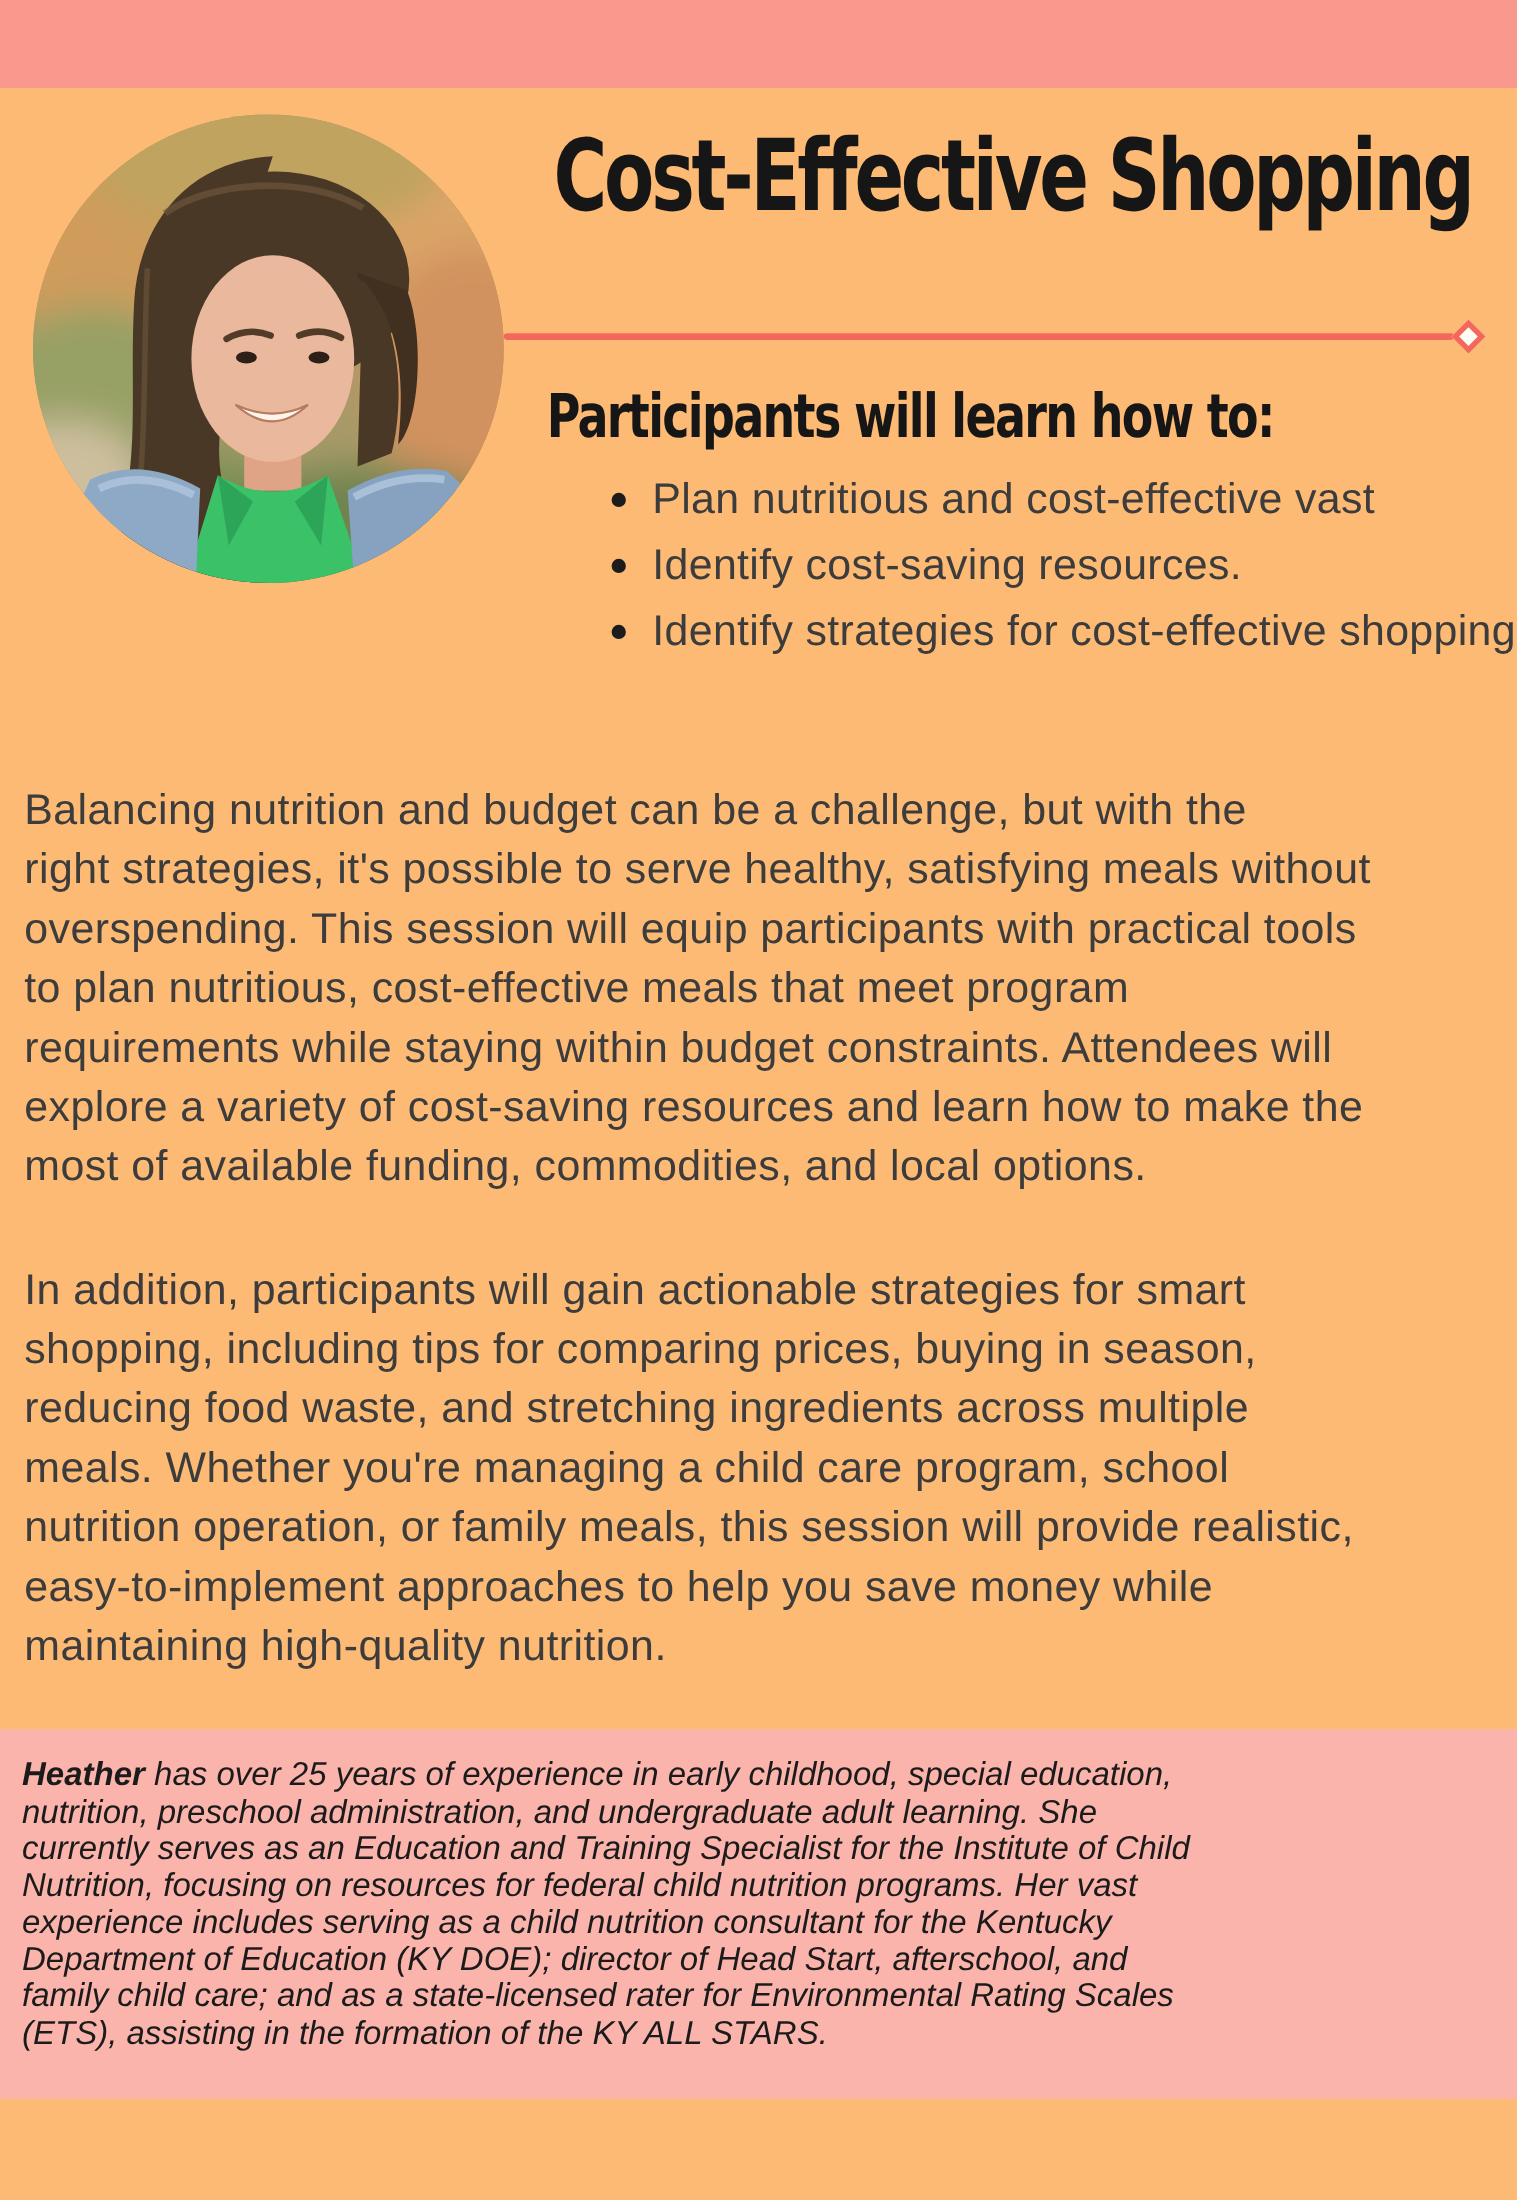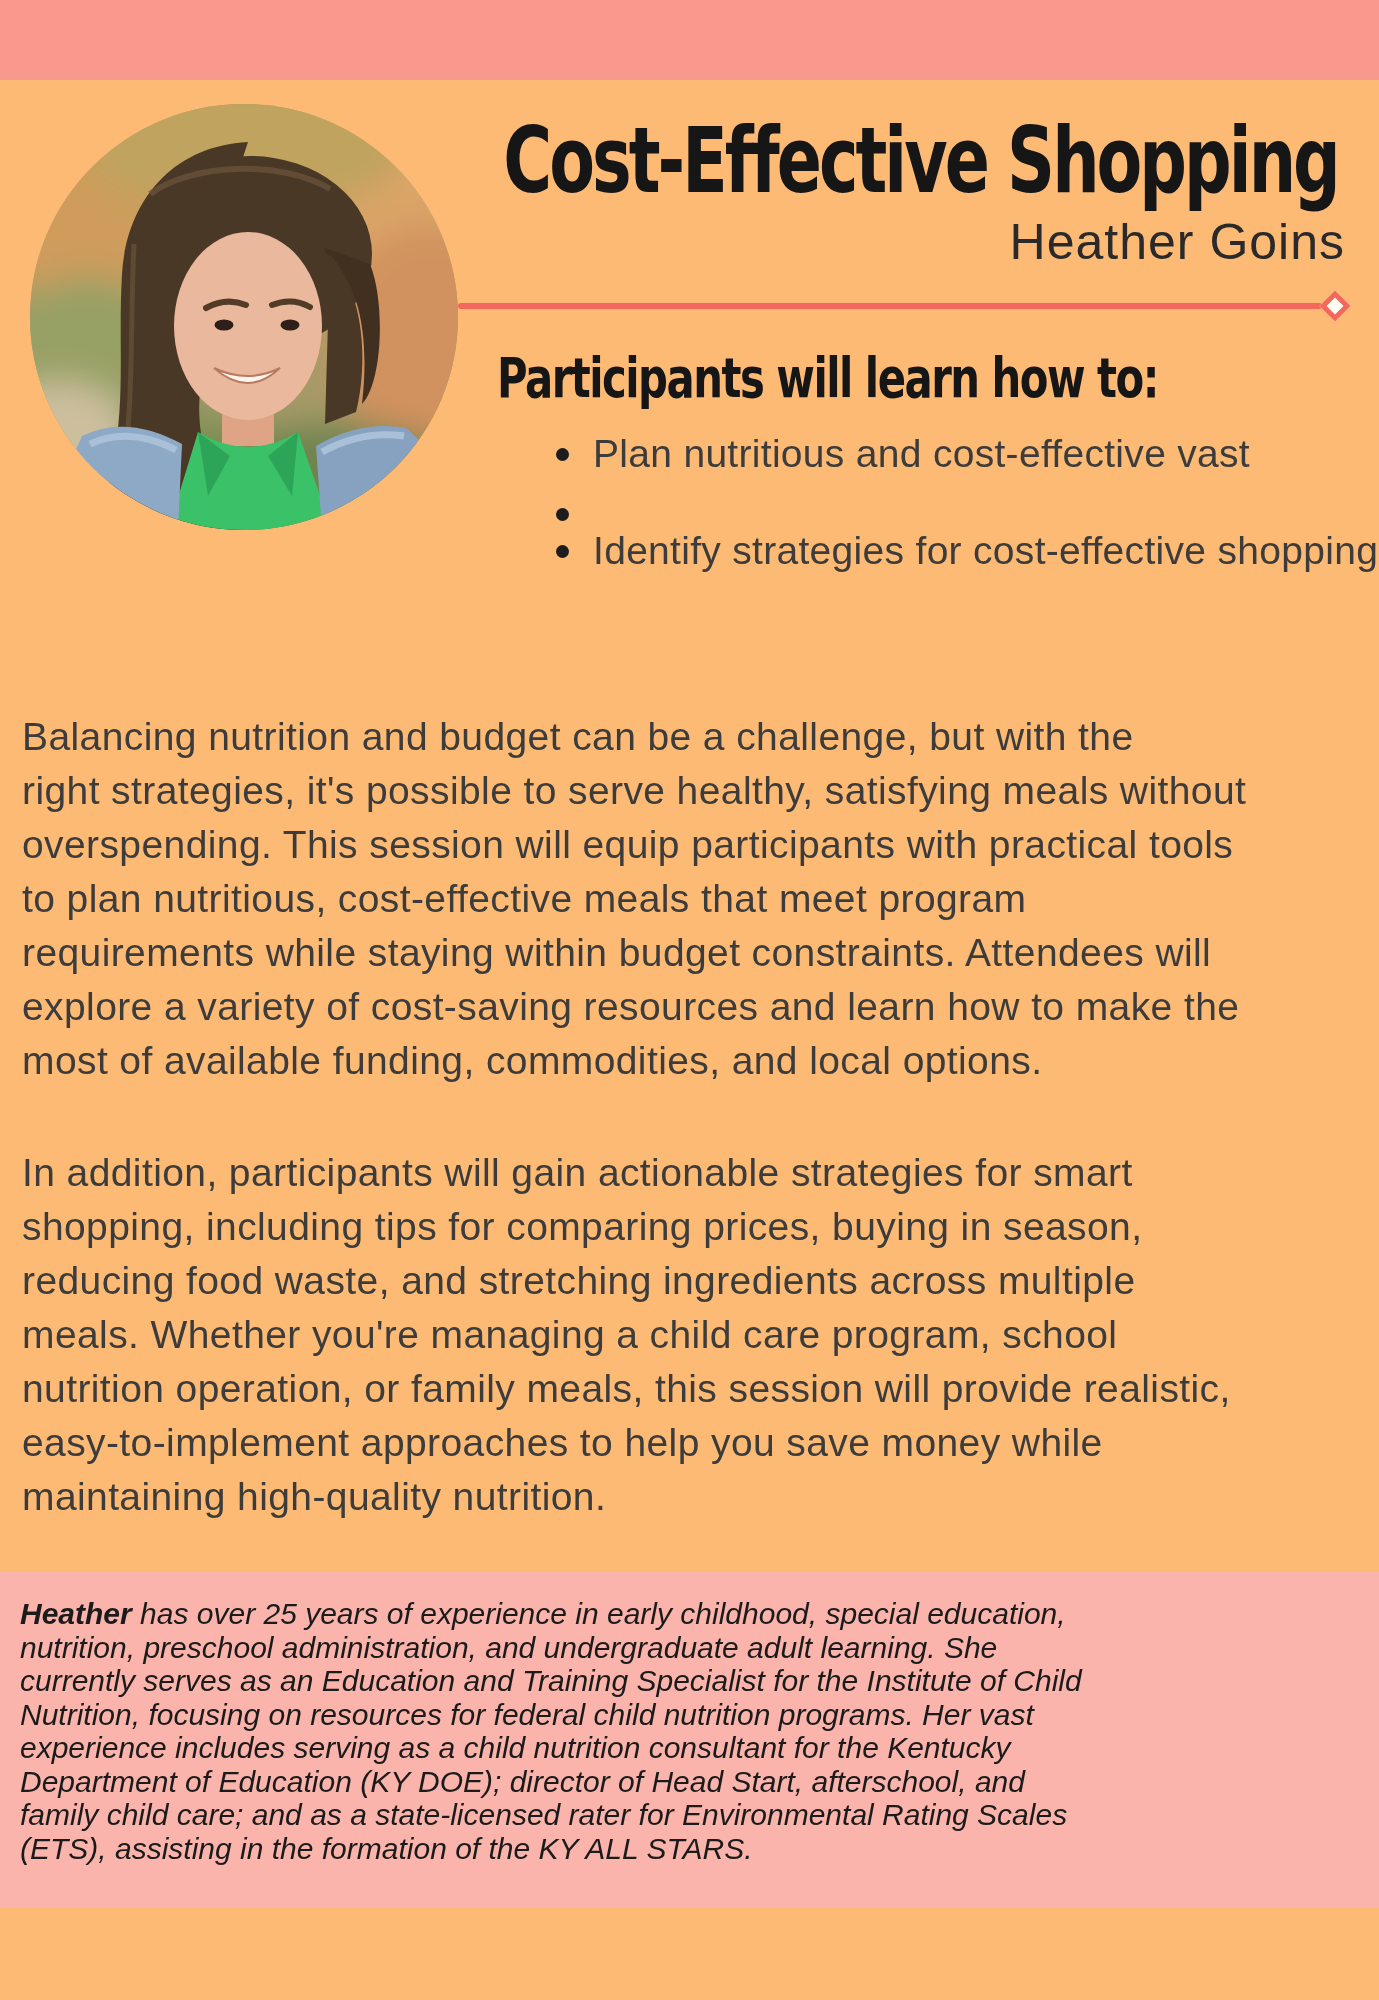--- a/index.html
+++ b/index.html
@@ -114,35 +114,35 @@
 
         <path d="M10 426 L 52 332 q 45 -22 100 8 L 148 426 Z" fill="#8ea9c6"></path>
         <path d="M292 426 L 286 342 q 45 -26 90 -18 L 428 372 L 428 426 Z" fill="#87a2c0"></path>
         <path d="M60 340 q 40 -18 86 6" stroke="#a9c0d8" stroke-width="7" fill="none"></path>
         <path d="M292 348 q 40 -22 82 -16" stroke="#a9c0d8" stroke-width="7" fill="none"></path>
       </g>
     </g>
   </svg>
 
   <div class="abs title">Cost-Effective Shopping</div>
-  <div class="abs subtitle">Heather Goins</div>
 
   <div class="abs divider" style="background: rgb(244, 104, 92);"></div>
   <div class="abs diamond" style="border-color: rgb(244, 104, 92); background: rgb(255, 254, 246);"></div>
 
   <div class="abs objectives-heading">Participants will learn how to:</div>
 
   <ul class="abs objectives">
 
   <li>
       <span class="dot"></span>
       <span>Plan nutritious and cost-effective vast</span>
     </li>
       <li>
       <span class="dot"></span>
+      <span>Identify cost-saving resources.</span>
     </li>
       <li>
       <span class="dot"></span>
       <span>Identify strategies for cost-effective shopping</span>
     </li>
     </ul>
 
   <div class="abs para para-1">Balancing nutrition and budget can be a challenge, but with the
 right strategies, it's possible to serve healthy, satisfying meals without
 overspending. This session will equip participants with practical tools

